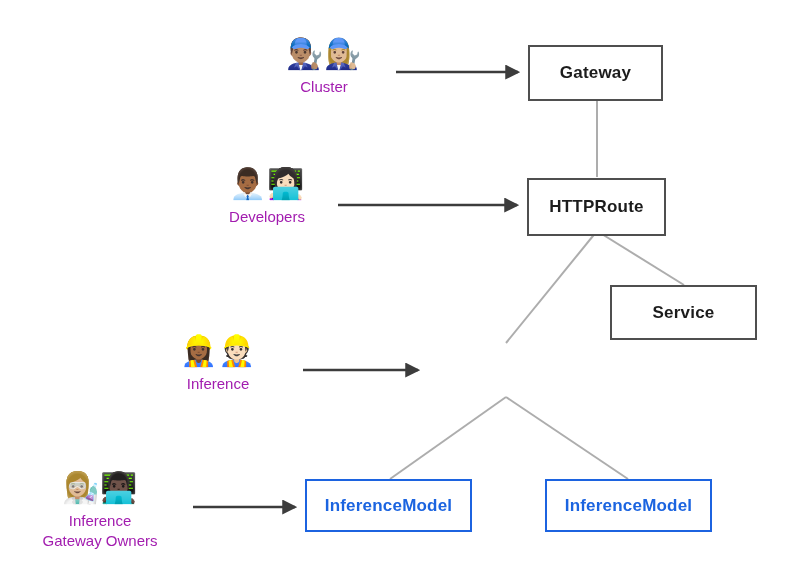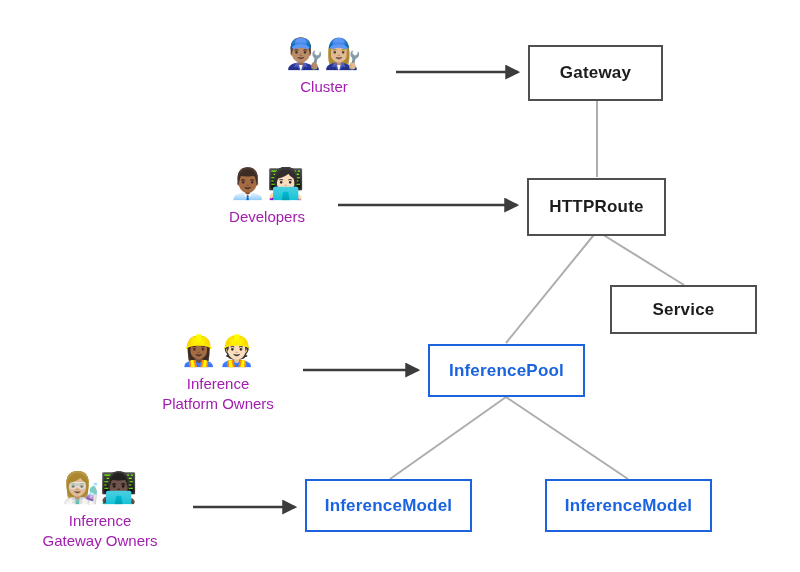--- a/index.html
+++ b/index.html
@@ -54,47 +54,43 @@
     <div class="emojis">👨🏾‍💼👩🏻‍💻</div>
     <div class="plabel">
       <div>Developers</div>
     </div>
   </div>
 
   <div class="persona" style="left:128px;top:331px;width:180px;">
     <div class="emojis">👷🏾‍♀️👷🏻</div>
     <div class="plabel">
       <div>Inference</div>
-      <div>Platform Owners</div>
     </div>
   </div>
 
   <div class="persona" style="left:10px;top:468px;width:180px;">
     <div class="emojis">👩🏼‍🔬👨🏿‍💻</div>
     <div class="plabel">
       <div>Inference</div>
       <div>Gateway Owners</div>
     </div>
   </div>
 
   <div class="node node-dark" style="left:528px;top:45px;width:135px;height:56px;">
     <span>Gateway</span>
   </div>
 
   <div class="node node-dark" style="left:527px;top:178px;width:139px;height:58px;">
     <span>HTTPRoute</span>
   </div>
 
-  <div class="node node-dark" style="left:610px;top:285px;width:147px;height:49px;">
+  <div class="node node-dark" style="left:610px;top:285px;width:147px;height:55px;">
     <span>Service</span>
   </div>
 
-  <div class="node node-blue" style="left:428px;top:344px;width:157px;height:53px;">
-    <span>InferencePool</span>
-  </div>
 
   <div class="node node-blue" style="left:305px;top:479px;width:167px;height:53px;">
     <span>InferenceModel</span>
   </div>
 
   <div class="node node-blue" style="left:545px;top:479px;width:167px;height:53px;">
     <span>InferenceModel</span>
   </div>
 
 </div>

